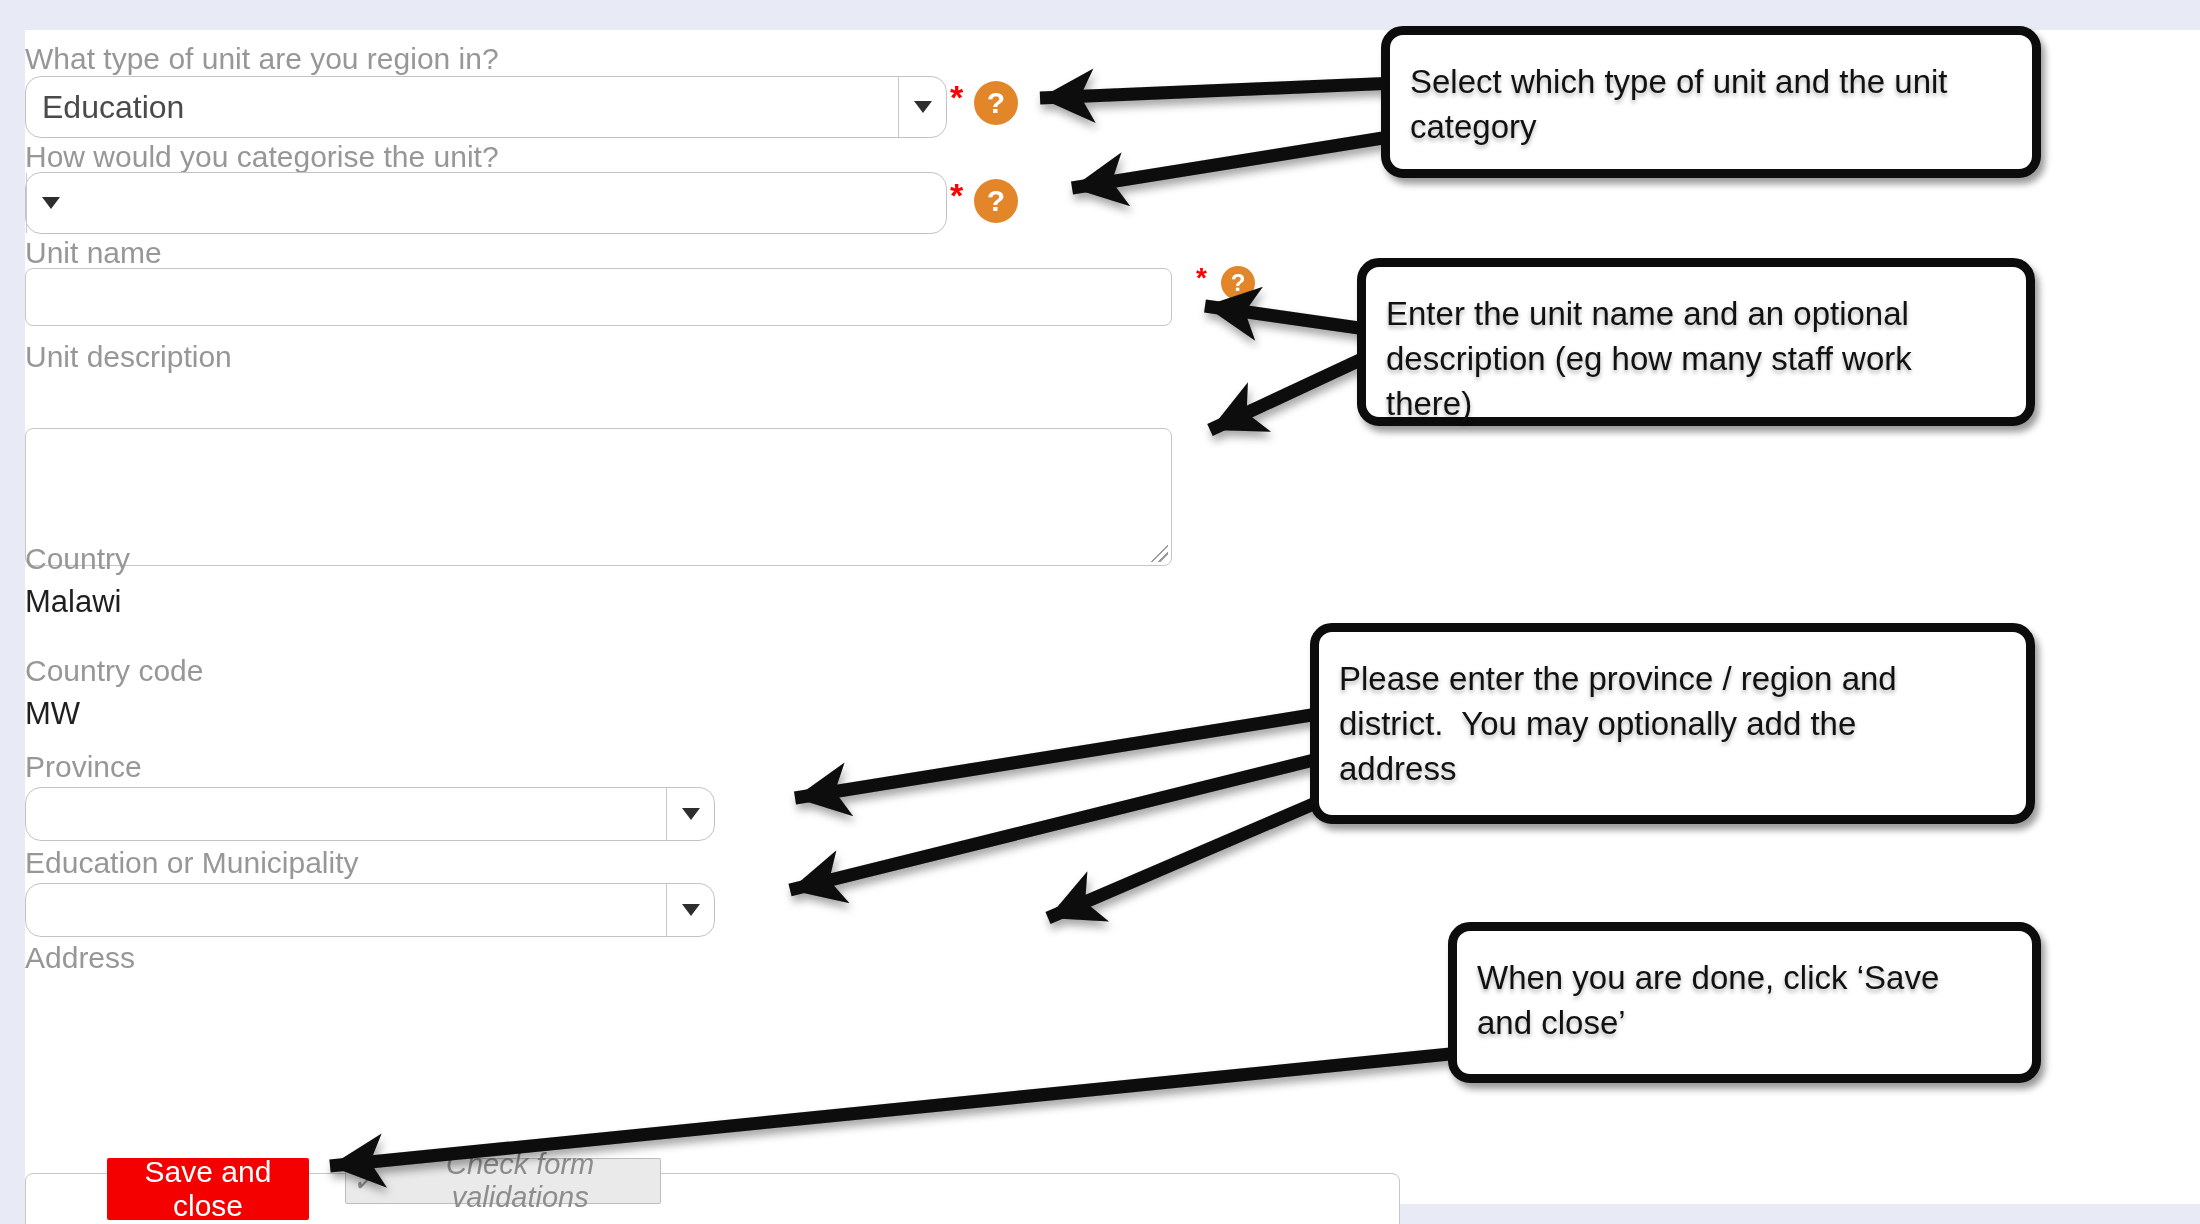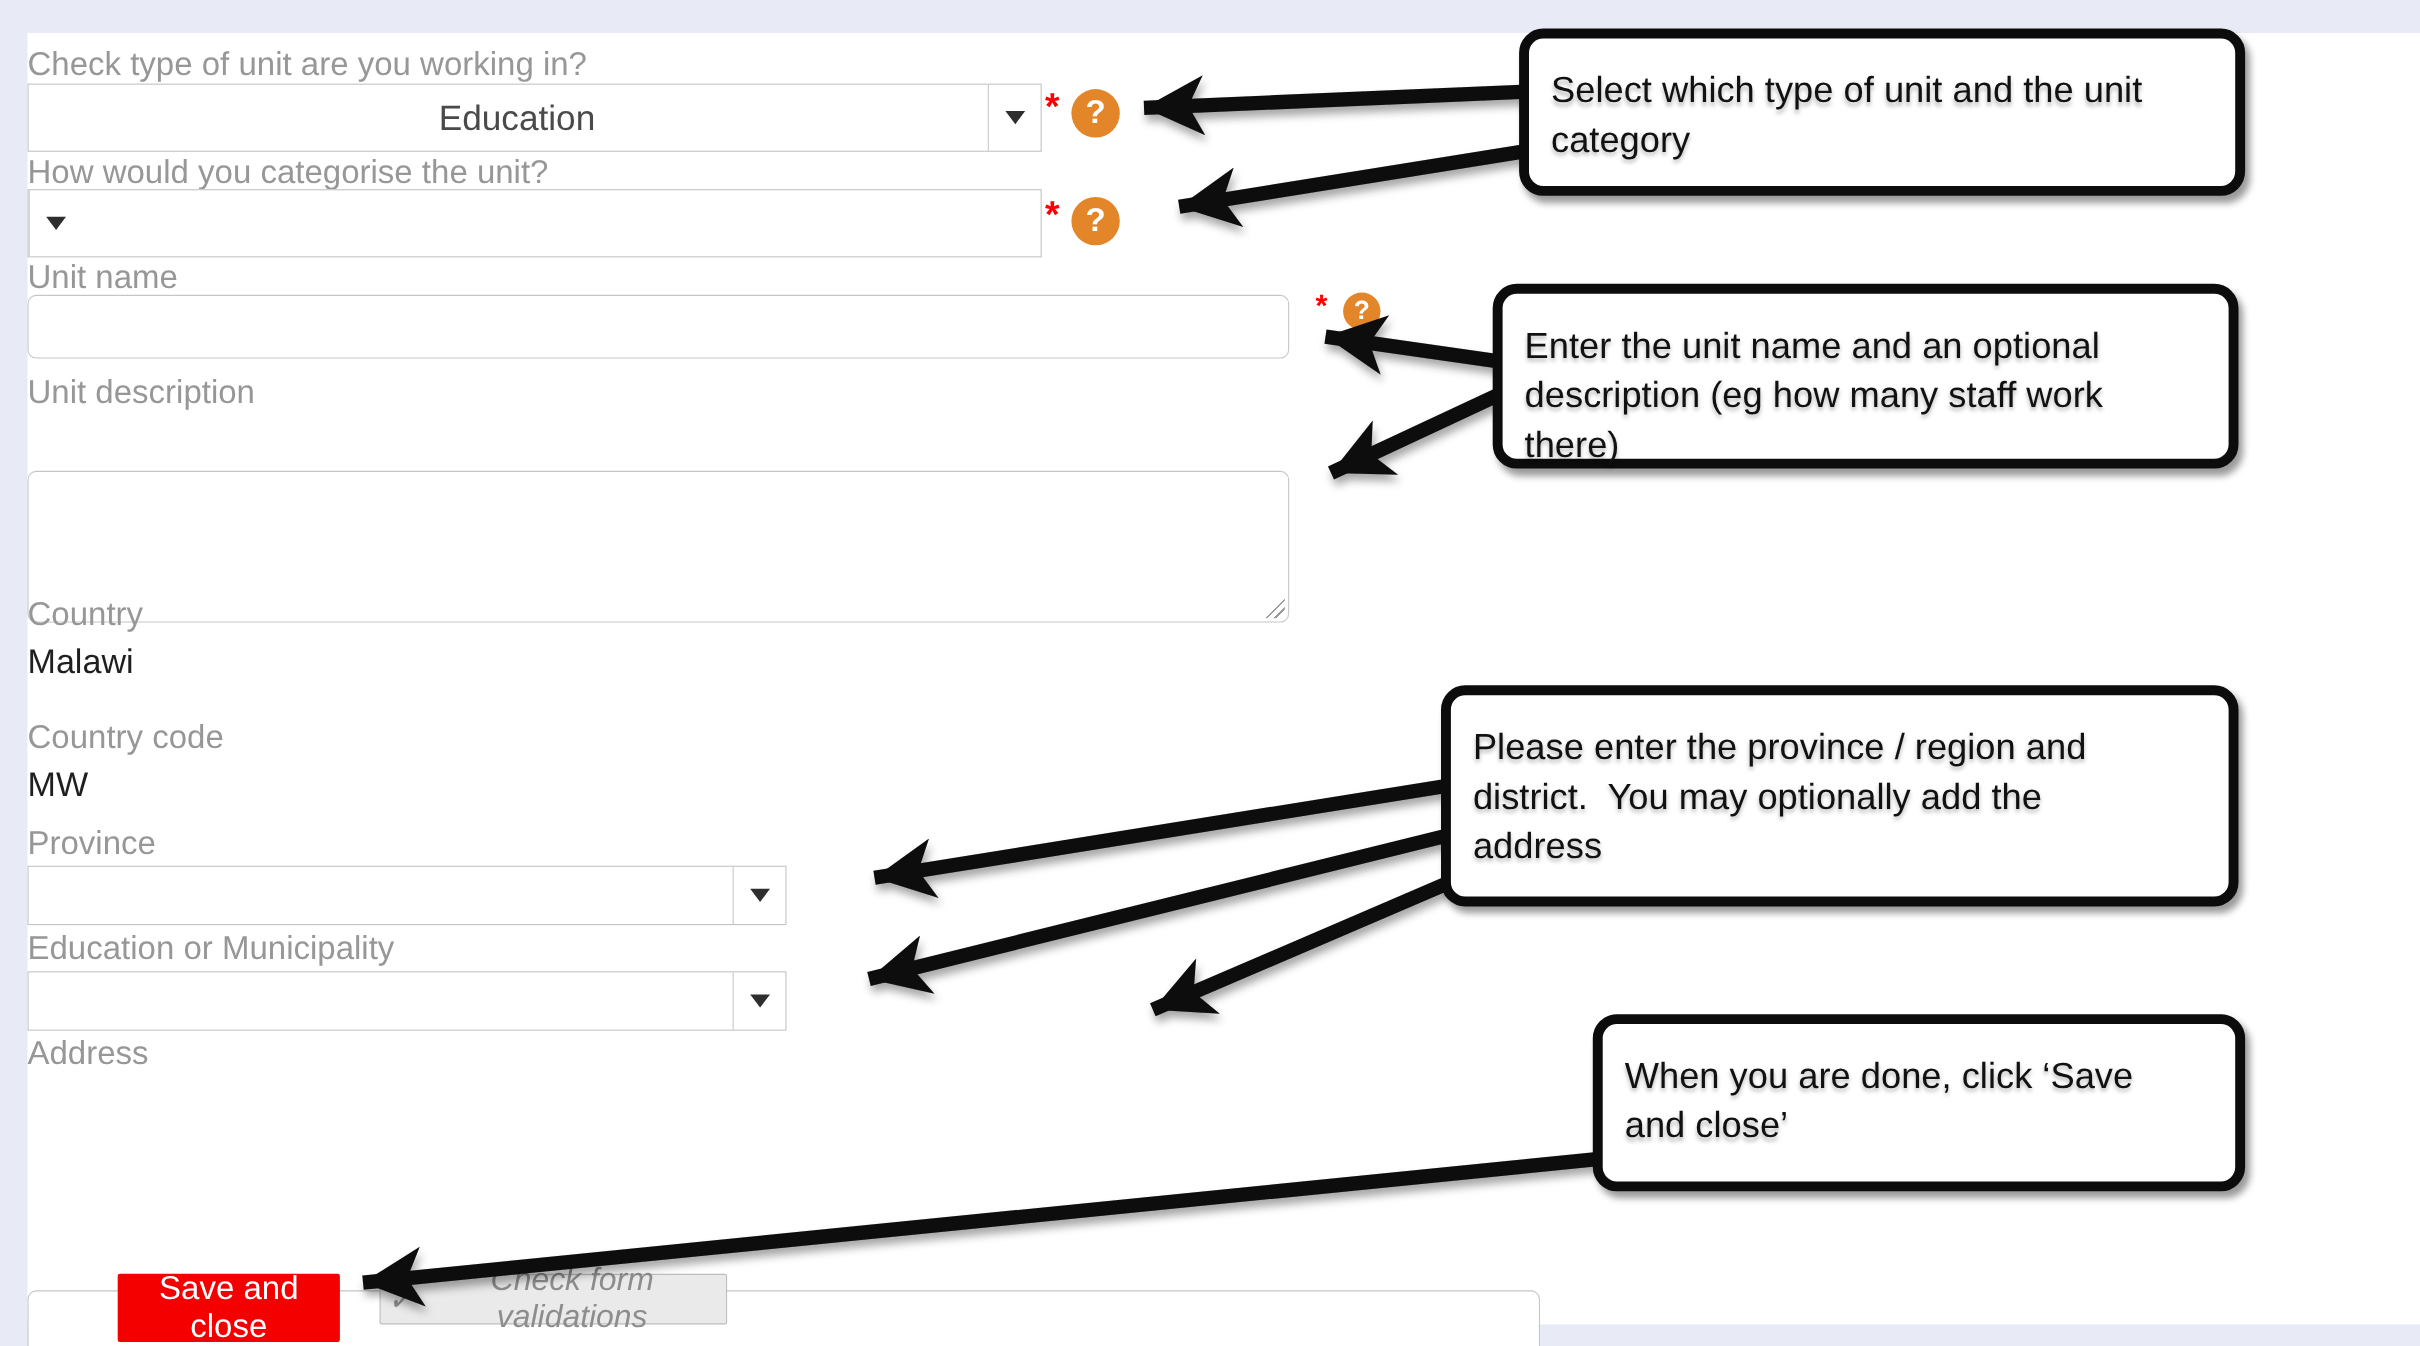--- a/index.html
+++ b/index.html
@@ -7,22 +7,22 @@
     width:2200px;height:1224px;position:relative;overflow:hidden;
     background:#e8ebf6;
     font-family:"Liberation Sans","DejaVu Sans",sans-serif;
   }
   .surface{position:absolute;left:25px;top:30px;width:2175px;height:1174px;background:#ffffff;}
   .abs{position:absolute;}
   .flabel{font-size:30px;color:#979797;letter-spacing:0;}
   .fvalue{font-size:31px;color:#1f1f1f;}
   
   .sel{
-    background:#fff;border:1px solid #c3c3c3;border-radius:0;
-    display:flex;align-items:center;box-sizing:border-box;cursor:pointer;text-align:center;
+    background:#fff;border:1px solid #c3c3c3;border-radius:16px;
+    display:flex;align-items:center;box-sizing:border-box;cursor:pointer;
   }
   .sel .txt{flex:1;padding-left:16px;font-size:32px;color:#4a4a4a;white-space:nowrap;overflow:hidden;}
   .sel .dz{width:47px;align-self:stretch;border-left:1px solid #c9c9c9;display:flex;align-items:center;justify-content:center;}
   .tri{width:0;height:0;border-left:9px solid transparent;border-right:9px solid transparent;border-top:12px solid #2e2e2e;}
   .tin{background:#fff;border:1px solid #c6c6c6;border-radius:8px;box-sizing:border-box;position:relative;}
   .grip{position:absolute;right:3px;bottom:3px;width:18px;height:18px;
     background:linear-gradient(135deg,transparent 0 50%,#9a9a9a 50% 57%,transparent 57% 72%,#9a9a9a 72% 79%,transparent 79%);}
   .req{color:#ff0000;font-weight:bold;}
   .help{
     border-radius:50%;background:#e3862a;color:#ffffff;font-weight:bold;
@@ -47,21 +47,21 @@
     text-shadow:0 3px 4px rgba(0,0,0,0.30);
     white-space:pre-wrap;z-index:5;
   }
   #arrows{position:absolute;left:0;top:0;z-index:4;pointer-events:none;}
 </style>
 </head>
 <body>
 
 <div class="surface"></div>
 
-<div class="abs flabel" style="left:25px;top:42px;">Check type of unit are you working in?</div>
+<div class="abs flabel" style="left:25px;top:42px;">What type of unit are you region in?</div>
 <div class="abs sel" style="left:25px;top:76px;width:922px;height:62px;">
   <div class="txt">Education</div>
   <div class="dz">
       <div class="tri"></div>
     </div>
 </div>
 <div class="abs req" style="left:950px;top:78px;font-size:34px;">*</div>
 <div class="abs help" style="left:974px;top:81px;width:44px;height:44px;font-size:30px;">?</div>
 
 <div class="abs flabel" style="left:25px;top:140px;">How would you categorise the unit?</div>

